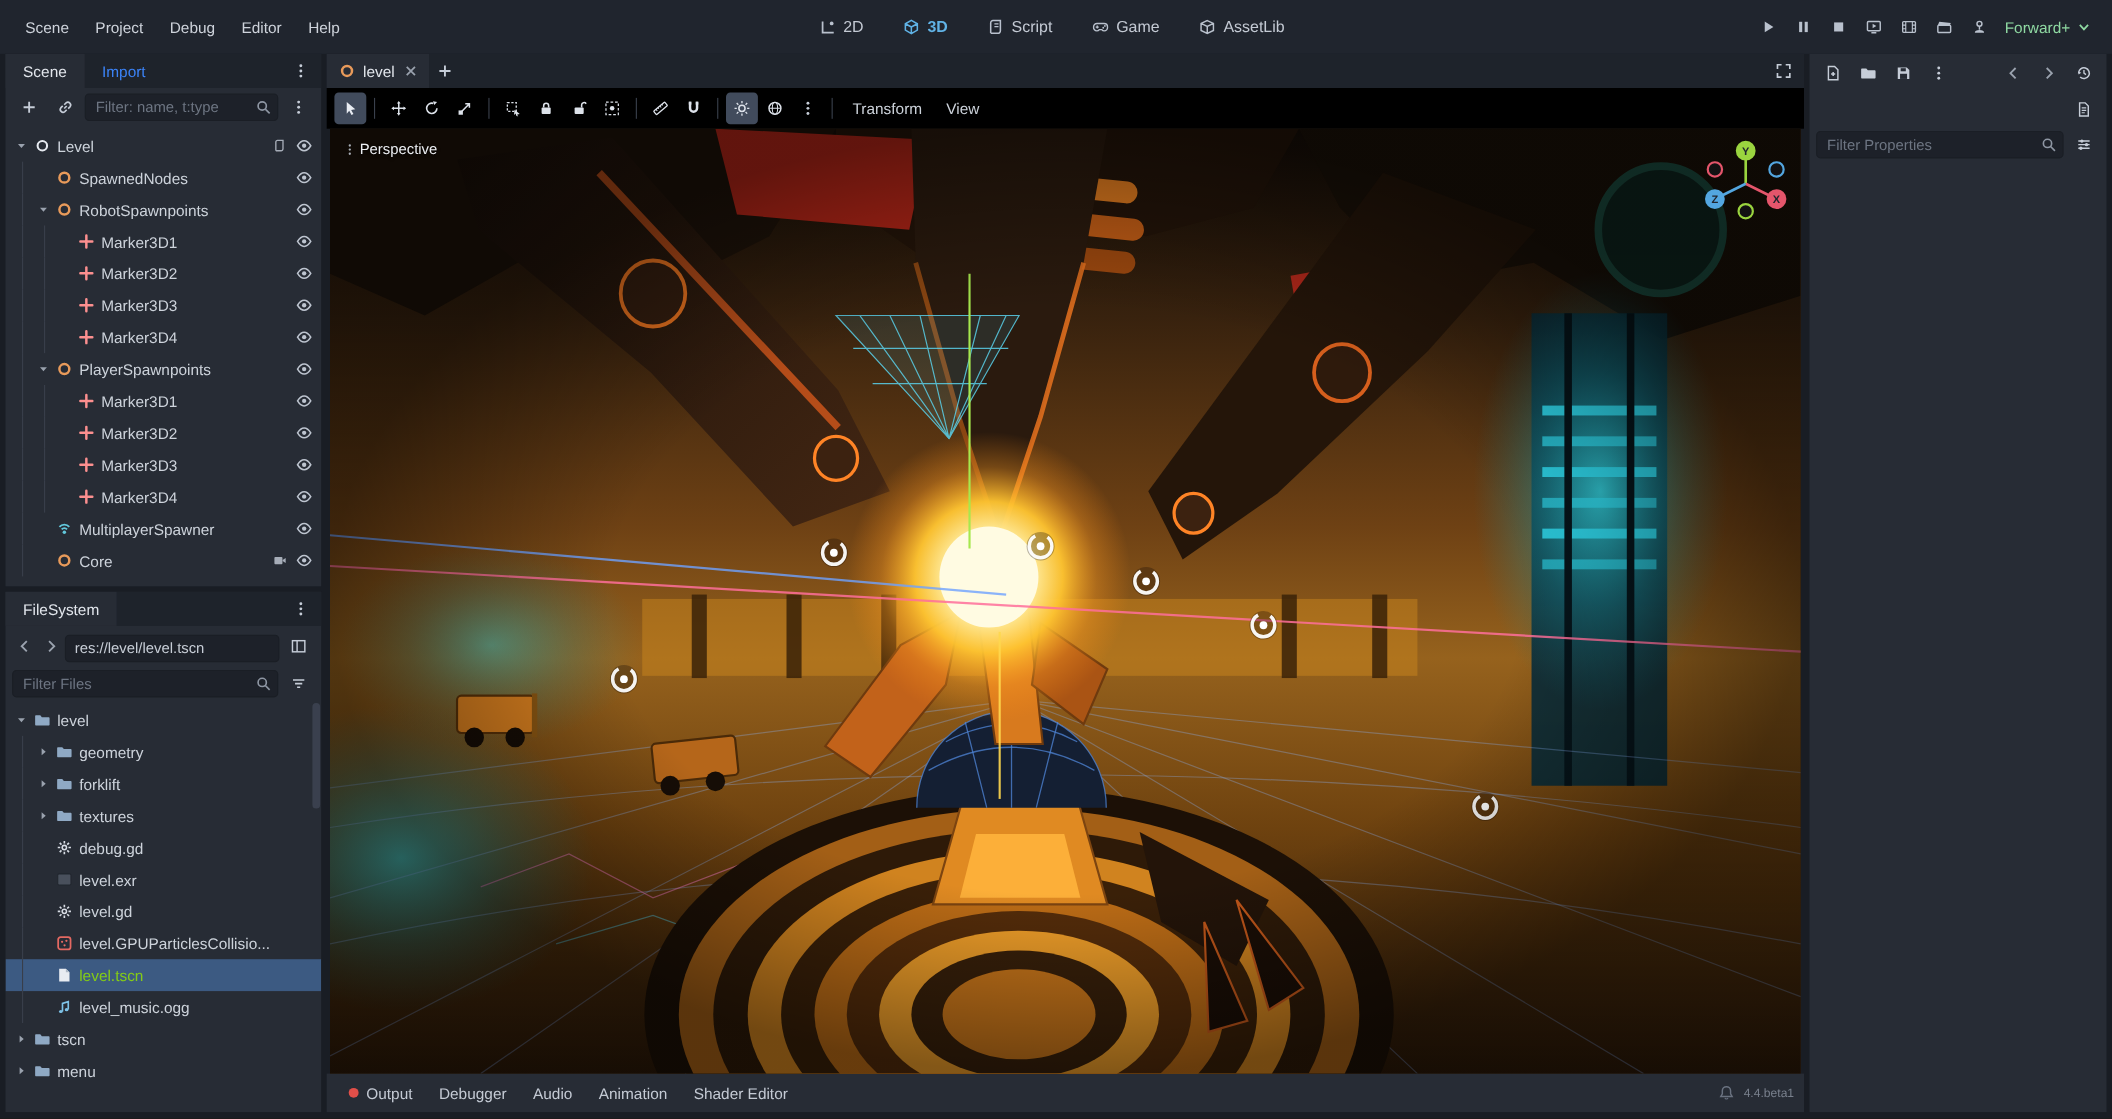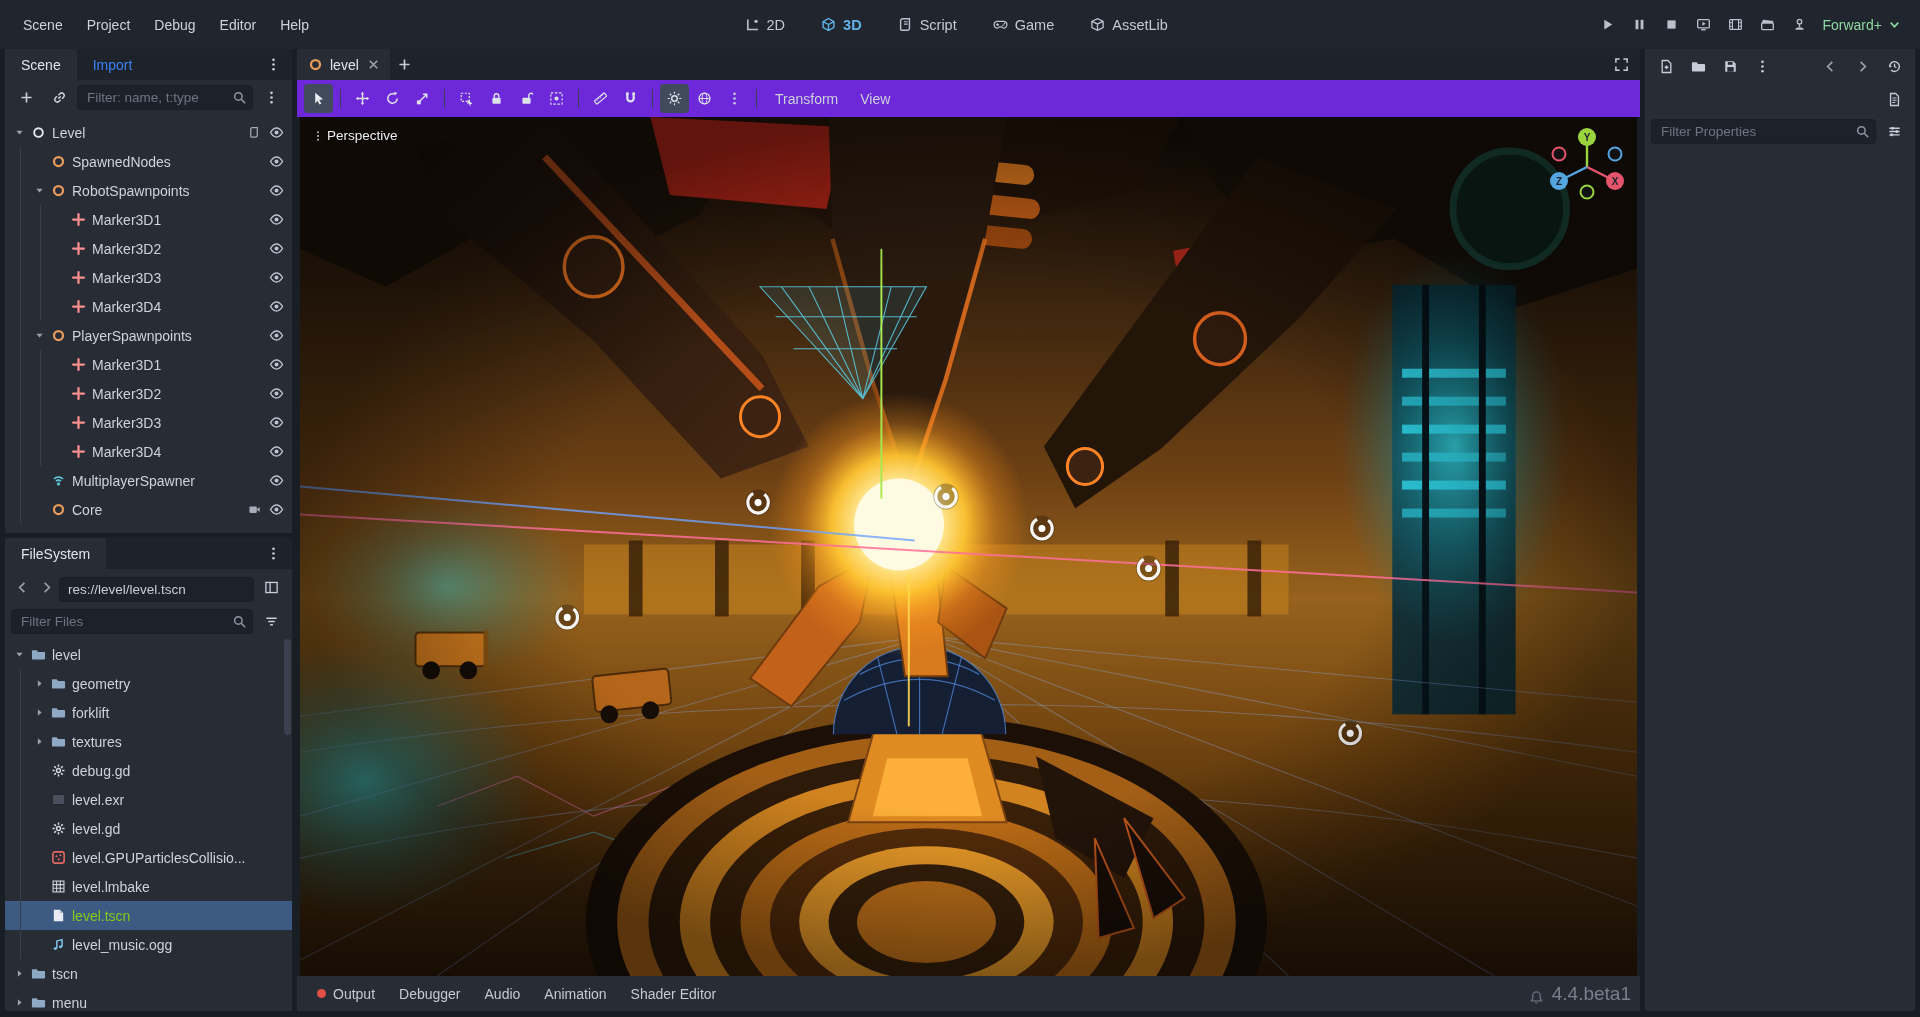--- a/index.html
+++ b/index.html
@@ -46,35 +46,35 @@
 .badge svg{width:13px;height:13px}
 .eye-btn{flex:0 0 24px;display:grid;place-items:center;border:none;background:none}
 .pathbar{flex:0 0 32px;display:flex;align-items:flex-end;gap:2px;padding:3px 6px}
 .pathbar input{flex:1;height:25px;background:#1d2129;border:1px solid #1a1e25;border-radius:4px;color:#c7cdd6;font-size:13.5px;padding:0 8px;outline:none;font-family:inherit;min-width:0}
 .scrollbar{position:absolute;right:1px;top:2px;width:7px;height:96px;background:#4a5262;border-radius:4px;opacity:.55}
 
 .center{flex:1;display:flex;flex-direction:column;min-width:0}
 .scene-tabbar{flex:0 0 31px;background:#1e232b;display:flex;align-items:stretch}
 .scene-tab{display:flex;align-items:center;gap:7px;padding:0 9px 0 11px;background:#272c35;color:#e2e6ec;font-size:14px}
 .tab-add{width:30px;display:grid;place-items:center;border:none;background:none}
-.vp-toolbar{flex:0 0 37px;background:#6d28d9;display:flex;align-items:center;gap:1px;padding:0 7px}
+.vp-toolbar{flex:0 0 37px;background:#000000;display:flex;align-items:center;gap:1px;padding:0 7px}
 .tool{width:29px;height:29px;border:none;background:none;border-radius:4px;display:grid;place-items:center}
 .tool.active{background:#414b5c}
 .vsep{width:1px;height:19px;background:#3a414d;margin:0 6px}
 .tb-menu{padding:5px 11px;color:#ccd2da;font-size:14px;border-radius:4px}
 .viewport{flex:1;min-height:0;margin:0 3px;position:relative;overflow:hidden;background:#241608}
 .vp-art{position:absolute;inset:0;width:100%;height:100%}
 .persp{position:absolute;top:8px;left:8px;display:flex;align-items:center;gap:3px;color:#eceef2;font-size:13.5px;text-shadow:0 1px 3px rgba(0,0,0,.85);padding:3px 8px 3px 4px}
 .persp svg{width:12px;height:12px;opacity:.85}
 .axis-gizmo{position:absolute;top:4px;right:6px}
 .axis-gizmo text{font-size:10px;font-weight:bold;fill:#20252e;text-anchor:middle}
 .bottom-bar{flex:0 0 35px;background:#272c35;display:flex;align-items:center;gap:2px;padding:0 9px}
 .bb-item{display:flex;align-items:center;gap:7px;padding:6px 11px;color:#c4cad4;font-size:14px;border:none;background:none;border-radius:4px}
 .bb-dot{width:9px;height:9px;border-radius:50%;background:#e14f49}
-.bb-right{margin-left:auto;display:flex;align-items:flex-end;gap:8px;color:#79808d;font-size:19px}
+.bb-right{margin-left:auto;display:flex;align-items:center;gap:8px;color:#79808d;font-size:11px}
 
 .right{flex:0 0 270px;display:flex;flex-direction:column;min-height:0;background:#272c35}
 .insp-toolbar{flex:0 0 35px;display:flex;align-items:center;gap:2px;padding:0 6px}
 .spacer{flex:1}
 .insp-docrow{flex:0 0 30px;display:flex;justify-content:flex-end;align-items:center;padding:0 6px}
 .insp-filter{display:flex;align-items:center;gap:3px;padding:2px 6px 6px}
 .insp-body{flex:1}
 </style>
 </head>
 <body>
@@ -708,33 +708,20 @@
               <span class="arrow"></span>
               <span class="ic ticon">
                 <svg viewBox="0 0 16 16">
                   <rect x="2" y="2" width="12" height="12" rx="2.4" fill="none" stroke="#e46962" stroke-width="1.7"></rect>
                   <circle cx="5.8" cy="6.6" r="1.1" fill="#e46962"></circle>
                   <circle cx="10" cy="5.6" r="1.1" fill="#e46962"></circle>
                   <circle cx="8.2" cy="10" r="1.1" fill="#e46962"></circle>
                 </svg>
               </span>
               <span class="rlabel">level.GPUParticlesCollisio...</span>
-            </div>
-            <div class="row">
-              <span class="guide"></span>
-              <span class="arrow"></span>
-              <span class="ic ticon">
-                <svg viewBox="0 0 16 16">
-                  <g stroke="#cdd3dc" stroke-width="1.2" fill="none">
-                    <rect x="2.2" y="2.2" width="11.6" height="11.6"></rect>
-                    <path d="M2.2 6h11.6M2.2 9.9h11.6M6 2.2v11.6M9.9 2.2v11.6"></path>
-                  </g>
-                </svg>
-              </span>
-              <span class="rlabel">level.lmbake</span>
             </div>
             <div class="row selected">
               <span class="guide"></span>
               <span class="arrow"></span>
               <span class="ic ticon">
                 <svg viewBox="0 0 16 16">
                   <path d="M3 1.8h6.5L13 5.3v8.9H3z" fill="#e8ecf2"></path>
                   <path d="M9.5 1.8 13 5.3H9.5z" fill="#aeb9c6"></path>
                 </svg>
               </span>

